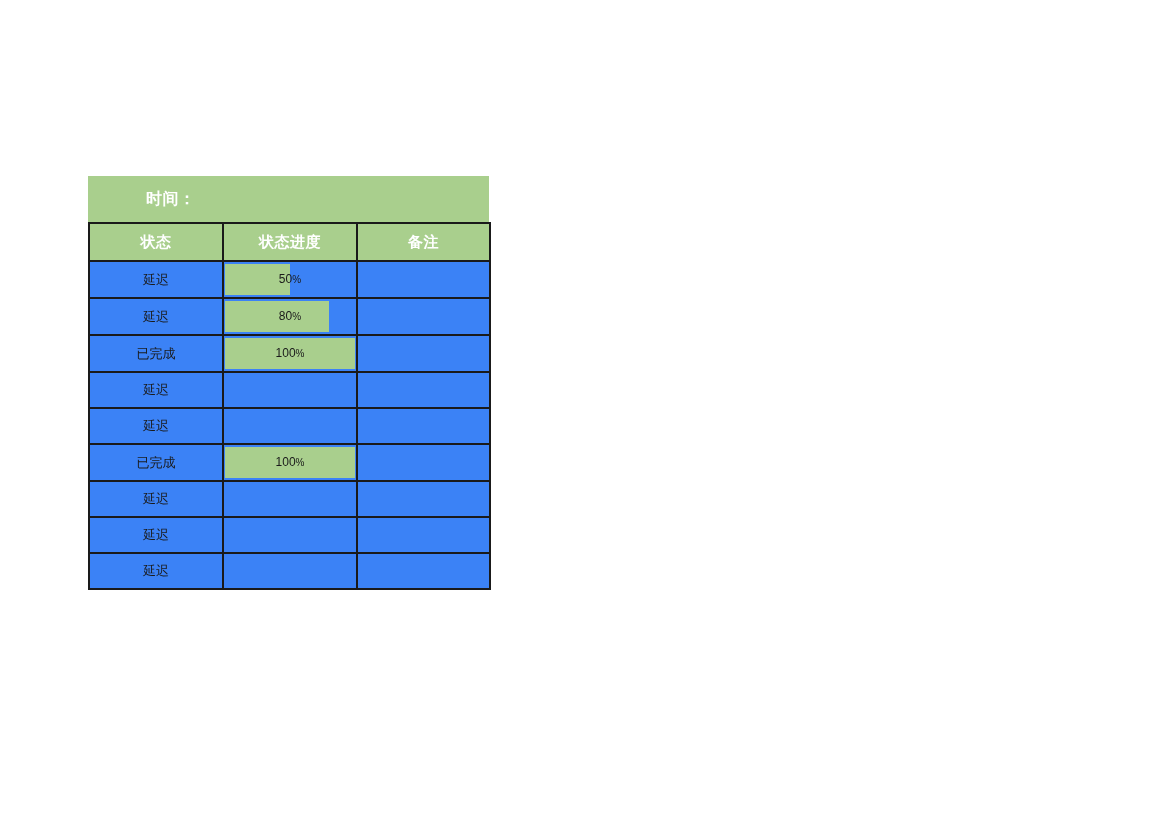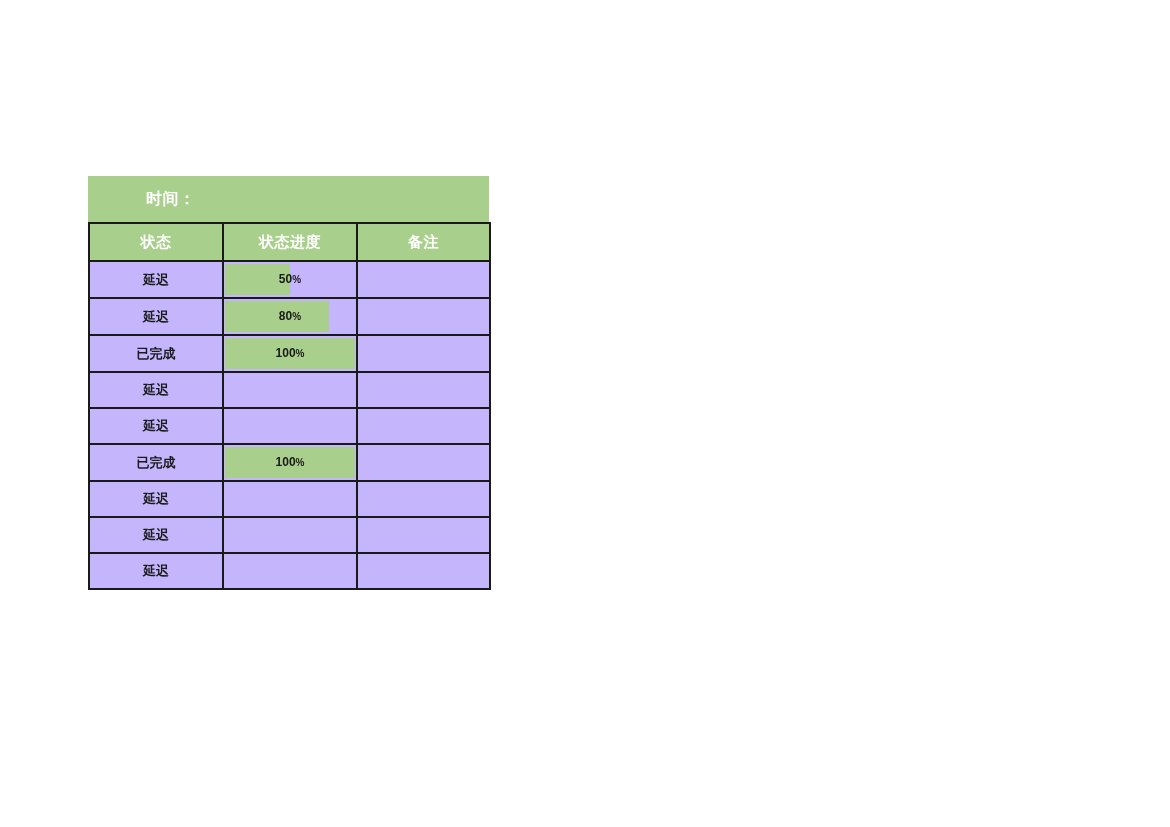--- a/index.html
+++ b/index.html
@@ -63,26 +63,25 @@
     color: #ffffff;
     font-size: 15px;
     font-weight: bold;
     text-align: center;
     vertical-align: middle;
     letter-spacing: 0.5px;
   }
 
   tbody td {
     height: 34px;
-    background: #c4b5fd;
+    background: #3b82f6;
     text-align: center;
     vertical-align: middle;
     font-size: 13px;
     color: #1a1a1a;
-    font-weight: bold;
   }
 
   td.status-cell {
     font-size: 13px;
   }
 
   
   td.progress-cell {
     position: relative;
     overflow: hidden;

